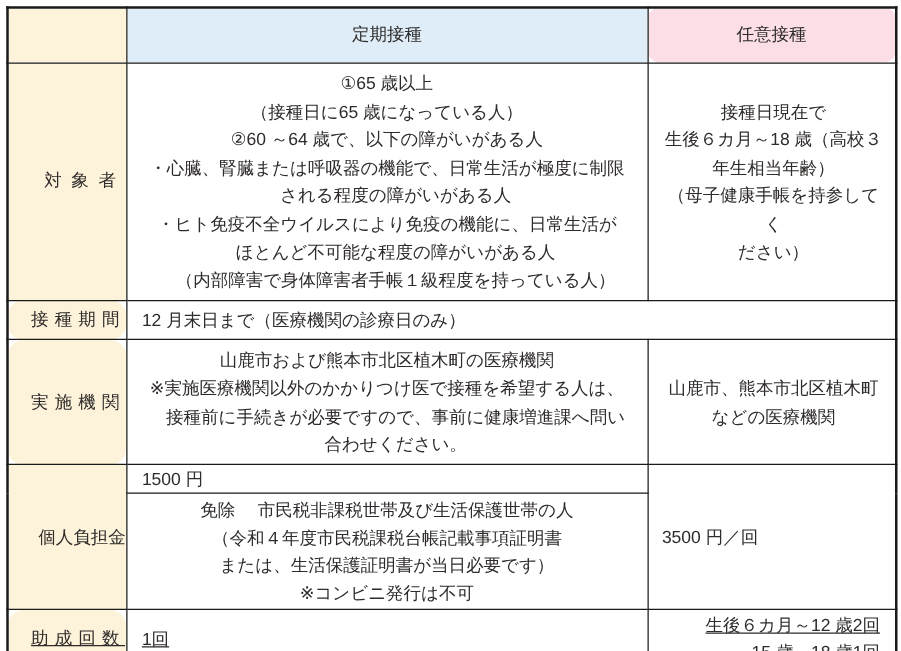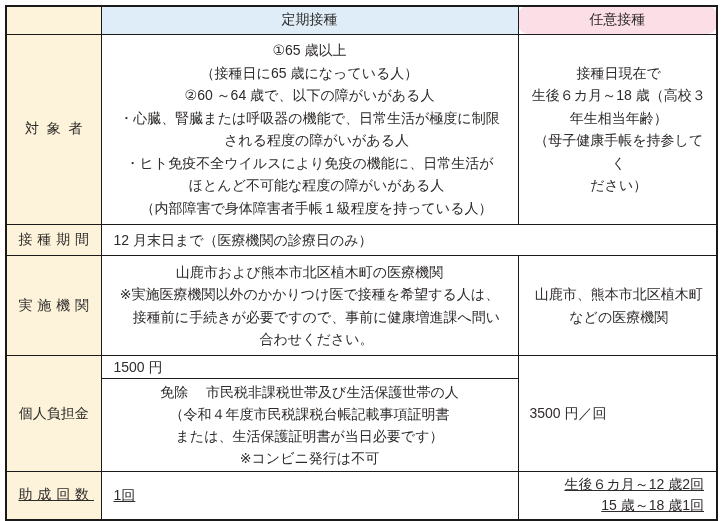--- a/index.html
+++ b/index.html
@@ -21,33 +21,33 @@
     font-size: 14px;
     font-weight: normal;
     vertical-align: middle;
     overflow: hidden;
   }
   col.c-label { width: 95px; }
   col.c-regular { width: 417px; }
   col.c-voluntary { width: 199px; }
 
   
-  .hdr { height: 28px; text-align: center; font-size: 14px; }
+  .hdr { height: 44px; text-align: center; font-size: 14px; }
   .bg-cream { background: #fdf3da; }
   .bg-blue  { background: #deedf7; }
   .bg-pink  { background: #fbdee6; border-radius: 10px; }
 
   
   .row-label {
     background: #fdf3da;
-    text-align: center;
+    text-align: right;
     font-size: 15px;
   }
   .sp3 { letter-spacing: 0.55em; text-indent: 0.55em; }
-  .sp4 { letter-spacing: 0.35em; text-indent: 0.35em; }
+  .sp4 { letter-spacing: 0.35em; text-indent: 0.35em; border-radius: 13px; }
 
   
   .cell { padding: 4px 12px; line-height: 22.5px; text-align: left; }
   .ml   { white-space: pre-line; text-align: center; }
   .v-top { vertical-align: top; }
   .pad-v { padding-left: 11px; padding-right: 8px; }
 
   .r-target   { height: 190px; }
   .r-period   { height: 29px; }
   .r-inst     { height: 100px; }

